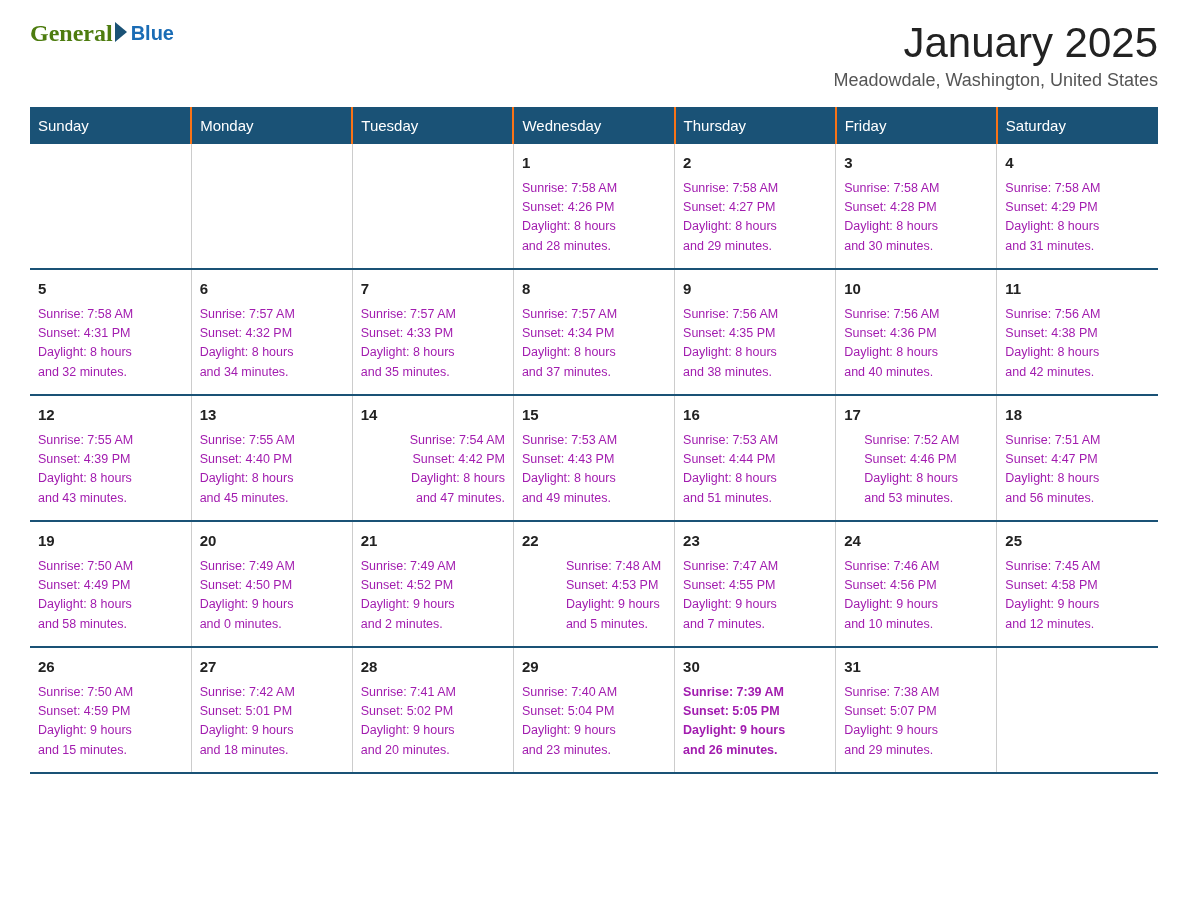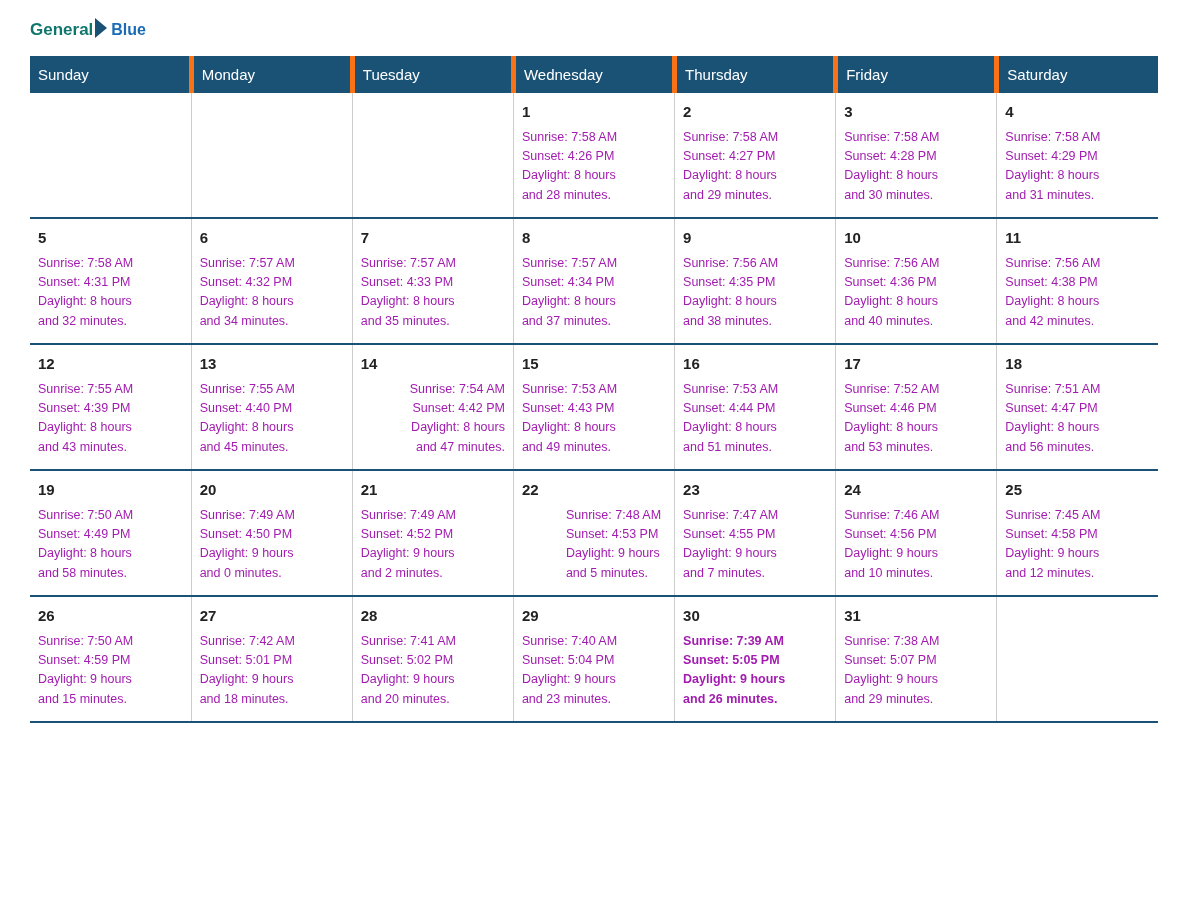--- a/index.html
+++ b/index.html
@@ -15,36 +15,37 @@
       justify-content: space-between;
       align-items: flex-start;
       margin-bottom: 16px;
     }
     .logo {
       display: flex;
       align-items: center;
       gap: 0;
     }
     .logo-text-general {
-      font-size: 17px;
+      font-size: 24px;
       font-weight: bold;
-      color: #0f766e;
+      color: #4d7c0f;
+      font-family: Liberation Serif, serif;
     }
     .logo-arrow {
       width: 0;
       height: 0;
       border-left: 12px solid #1a5276;
       border-top: 10px solid transparent;
       border-bottom: 10px solid transparent;
       display: inline-block;
       margin-left: 2px;
       margin-top: -4px;
     }
     .logo-blue {
-      font-size: 16px;
+      font-size: 20px;
       font-weight: bold;
       color: #1a6cb5;
       margin-left: 4px;
     }
     .title-block {
       text-align: right;
     }
     .calendar-title {
       font-size: 42px;
       font-weight: normal;
@@ -61,21 +62,21 @@
       border-collapse: collapse;
       table-layout: fixed;
     }
     thead th {
       background-color: #1a5276;
       color: #fff;
       padding: 10px 8px;
       font-size: 15px;
       font-weight: normal;
       text-align: left;
-      border-right: 5px solid #f97316;
+      border-right: 2px solid #f97316;
     }
     thead th:last-child { border-right: none; }
     tbody tr {
       border-bottom: 2px solid #1a5276;
     }
     tbody td {
       vertical-align: top;
       padding: 8px 8px 12px 8px;
       font-size: 12.5px;
       color: #333;
@@ -98,20 +99,24 @@
     }
   </style>
 </head>
 <body>
 
 <div class="header">
   <div class="logo">
     <span class="logo-text-general">General</span>
     <span class="logo-arrow"></span>
     <span class="logo-blue">Blue</span>
+  </div>
+  <div class="title-block">
+    <div class="calendar-title">January 2025</div>
+    <div class="calendar-subtitle">Meadowdale, Washington, United States</div>
   </div>
 </div>
 
 <table>
   <thead>
     <tr>
     <th>Sunday</th>
         <th>Monday</th>
         <th>Tuesday</th>
         <th>Wednesday</th>
@@ -236,21 +241,21 @@
         </td>
         <td>
           <span class="day-num">16</span>
           <div class="day-info" style="white-space: pre-line;">Sunrise: 7:53 AM
 Sunset: 4:44 PM
 Daylight: 8 hours
 and 51 minutes.</div>
         </td>
         <td>
           <span class="day-num">17</span>
-          <div class="day-info" style="white-space: pre-line;">Sunrise: 7:52 AM
+          <div class="day-info" style="white-space: pre-line; margin-left: 20px;">Sunrise: 7:52 AM
 Sunset: 4:46 PM
 Daylight: 8 hours
 and 53 minutes.</div>
         </td>
         <td>
           <span class="day-num">18</span>
           <div class="day-info" style="white-space: pre-line;">Sunrise: 7:51 AM
 Sunset: 4:47 PM
 Daylight: 8 hours
 and 56 minutes.</div>

